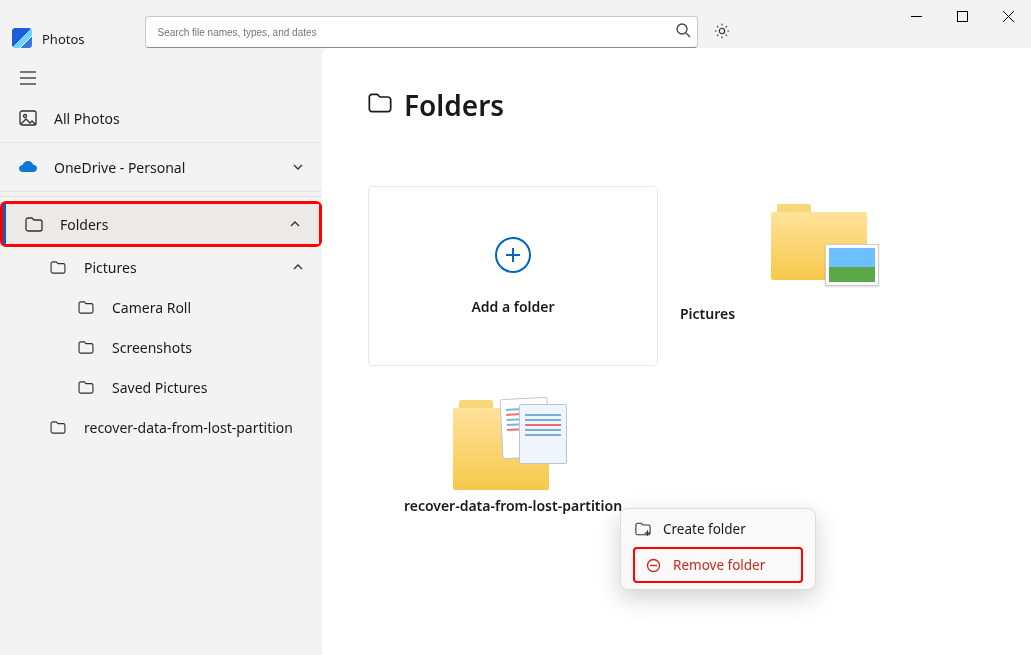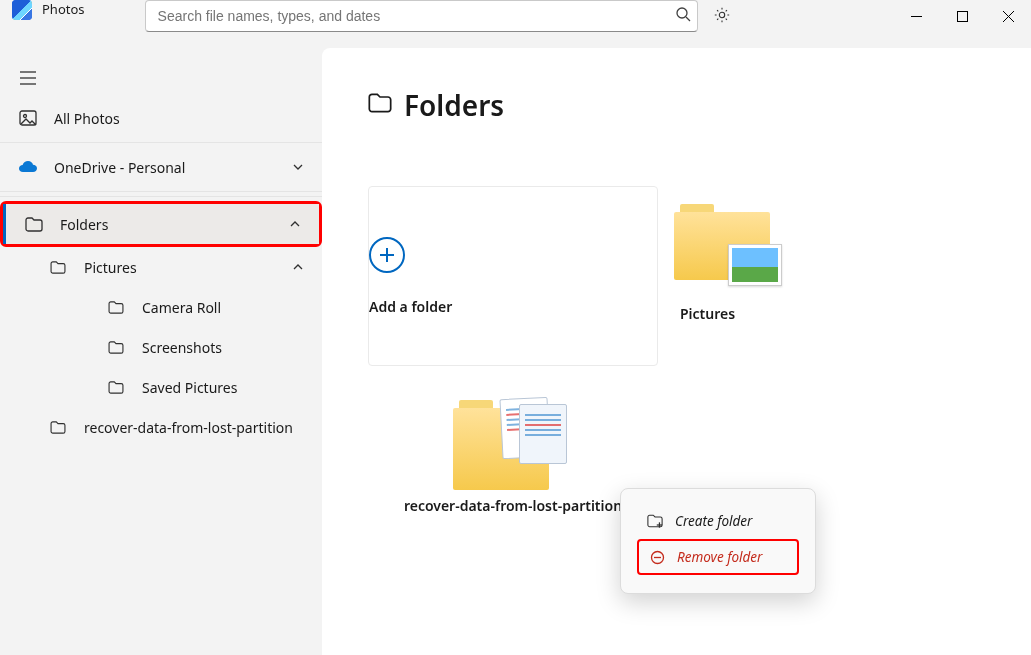--- a/index.html
+++ b/index.html
@@ -10,21 +10,21 @@
     background: #f3f3f3;
     width: 1031px;
     height: 655px;
     overflow: hidden;
     position: relative;
   }
   
   .titlebar {
     height: 48px;
     display: flex;
-    align-items: flex-start;
+    align-items: flex-end;
     padding: 0 0 0 12px;
     background: #f3f3f3;
   }
   .app-logo {
     width: 20px; height: 20px;
     border-radius: 4px;
     background: linear-gradient(135deg, #2563eb 45%, #38bdf8 45%, #38bdf8 55%, #f59e0b 55%, #f59e0b 60%, #2563eb 60%);
     position: relative;
   }
   .app-logo::before{
@@ -39,21 +39,21 @@
     width: 553px; height: 32px;
     background: #fff;
     border: 1px solid #c9c9c9;
     border-bottom: 1.5px solid #8a8a8a;
     border-radius: 4px;
     display: flex; align-items: center;
     padding: 0 6px 0 12px;
   }
   .searchbox input {
     flex: 1; border: none; outline: none;
-    font-size: 14px; background: transparent;
+    font-size: 10px; background: transparent;
     color: #15803d;
   }
   .search-icon svg { width: 16px; height: 16px; }
   .import-btn {
     margin-left: 32px;
     height: 32px;
     padding: 0 12px;
     background: #fff;
     border: 1px solid #e0e0e0;
     border-radius: 4px;
@@ -103,21 +103,21 @@
   .nav-folders-sel {
     background: #eceae8;
     border-left: 3px solid #0067c0;
   }
   .hili-box {
     border: 3px solid #ff0000;
     border-radius: 6px;
     padding:0;
   }
   .subitem { padding-left: 48px; }
-  .subsubitem { padding-left: 106px; }
+  .subsubitem { padding-left: 76px; }
   .content {
     flex:1;
     background:#fff;
     border-top-left-radius: 8px;
     position:relative;
     padding: 38px 46px 0 46px;
     overflow:hidden;
   }
   .page-title-row { display:flex; align-items:center; gap:12px; }
   .page-title { font-size: 28px; font-weight:600; }
@@ -125,21 +125,21 @@
     margin-top: 62px;
     display:grid;
     grid-template-columns: repeat(2, 290px);
     gap: 22px 16px;
   }
   .folder-card {
     height: 180px;
     border: 1px solid #eaeaea;
     border-radius: 4px;
     display:flex; flex-direction:column;
-    align-items:flex-start; justify-content:center;
+    align-items:center; justify-content:center;
     position:relative;
   }
   .folder-card.noborder { border:none; }
   .card-label { margin-top: 24px; font-weight:600; font-size:14px; }
   .card-label-below { font-weight:600; font-size:14px; margin-top:6px; text-align:center;}
   .add-circle {
     width:36px; height:36px; border:2px solid #0067c0; border-radius:50%;
     display:flex; align-items:center; justify-content:center;
     color:#0067c0;
   }
@@ -171,39 +171,38 @@
     border:1px solid #b9c6d6; border-radius:2px;
     padding:6px 5px;
   }
   .doc.d1 { right:24px; top:4px; transform:rotate(-3deg); }
   .doc.d2 { right:6px; top:10px; background:#f0f5fb;}
   .doc .bar{ height:2px; margin:3px 0; background:#0067c0; opacity:.5;}
   .doc .bar.r{ background:#d33; opacity:.7;}
   
   .context-menu {
     position:absolute;
-    left: 620px; top: 488px;
+    left: 620px; top: 508px;
     width: 196px;
     background:#f9f9f9;
     border:1px solid #dcdcdc;
     border-radius:8px;
     box-shadow: 0 8px 24px rgba(0,0,0,.18);
-    padding:16px;
-    font-style:italic;
+    padding:4px;
   }
   .ctx-item {
     height:32px; display:flex; align-items:center;
     padding: 0 10px;
     border-radius:4px;
     font-size:13.5px;
     cursor:pointer; gap:12px;
   }
   .ctx-item .ctx-icon{ width:16px; height:16px; display:flex; align-items:center; justify-content:center;}
   .ctx-item.danger { color:#c42b1c; }
-  .ctx-hili { border:2px solid #ff0000; border-radius:4px; margin:2px 0; }
+  .ctx-hili { border:2px solid #ff0000; border-radius:4px; margin:2px 8px; }
   .heart { color:#000; }
 </style>
 </head>
 <body>
 
 <div class="titlebar">
   <div class="app-logo"></div>
   <div class="app-title">Photos</div>
 
   <div class="searchbox">

